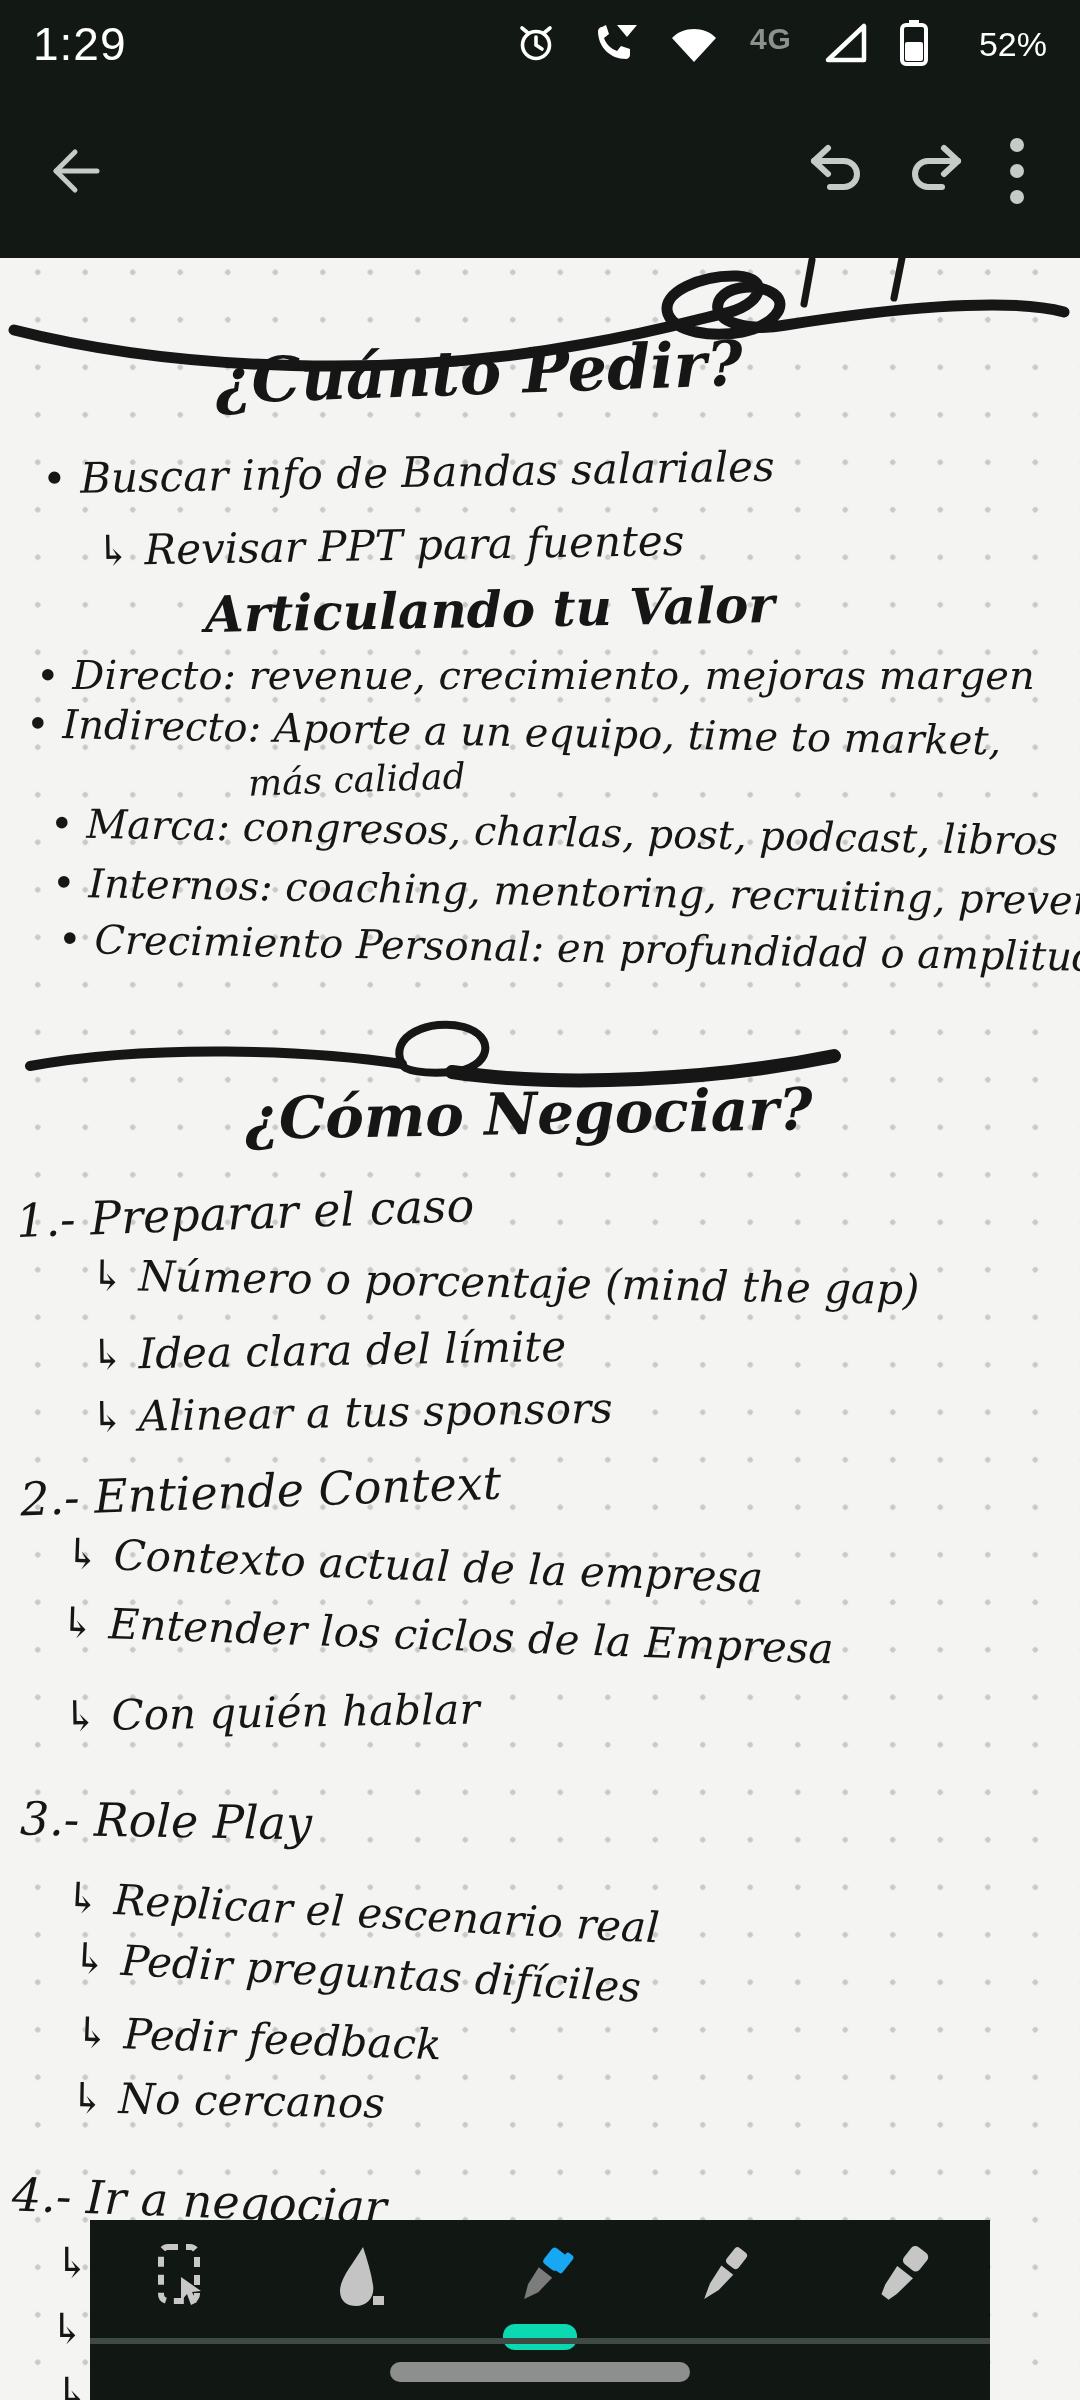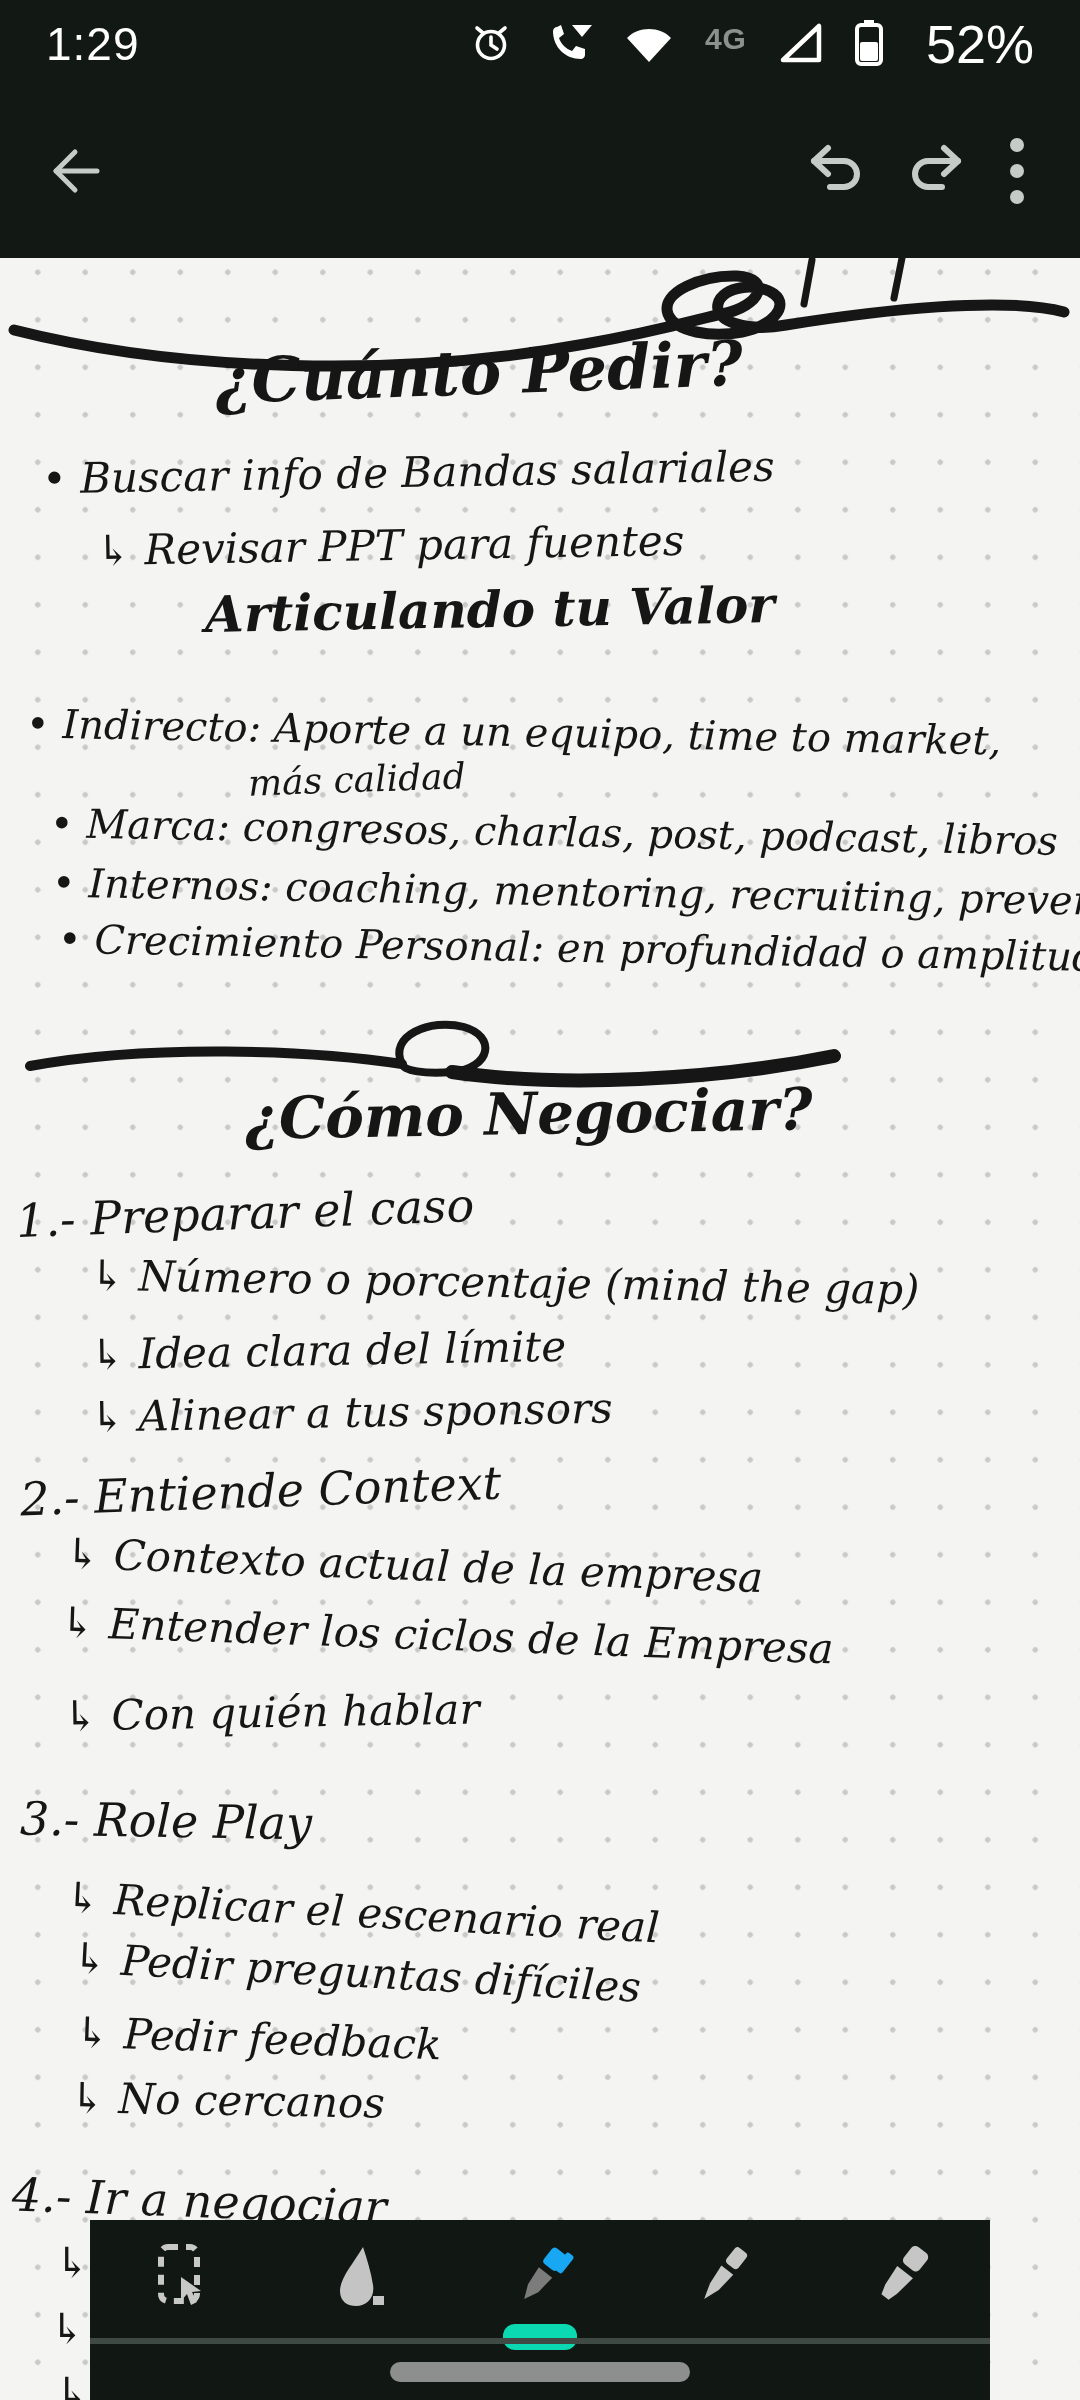--- a/index.html
+++ b/index.html
@@ -2,24 +2,24 @@
 <html><head>
 <meta charset="utf-8">
 <style>
   html,body{margin:0;padding:0;background:#000;}
   .screen{position:relative;width:1080px;height:2400px;overflow:hidden;
           font-family:"Liberation Sans",sans-serif;background:#f4f4f3;}
 
   
   .statusbar{position:absolute;left:0;top:0;width:1080px;height:88px;background:#121814;
              display:flex;align-items:center;justify-content:space-between;
-             padding:0 46px;box-sizing:border-box;z-index:30;}
+             padding:0 33px;box-sizing:border-box;z-index:30;}
   .statusbar .time{color:#fff;font-size:46px;letter-spacing:1px;}
   .statusbar .right{display:flex;align-items:center;gap:31px;color:#fff;}
-  .statusbar .pct{color:#fff;font-size:54px;margin-left:12px;text-align:right;}
+  .statusbar .pct{color:#fff;font-size:34px;margin-left:20px;text-align:right;}
   .net4g{color:#8b918d;font-size:30px;font-weight:bold;letter-spacing:1px;margin-top:-10px;}
 
   .actionbar{position:absolute;left:0;top:88px;width:1080px;height:170px;background:#121814;
              display:flex;align-items:center;z-index:30;box-sizing:border-box;padding:0 28px;}
   .actionbar .spacer{flex:1;}
   .iconbtn{width:96px;height:96px;display:flex;align-items:center;justify-content:center;}
 
   
   .canvas{position:absolute;left:0;top:258px;width:1080px;height:2142px;background:#f4f4f3;
           background-image:radial-gradient(circle,#c9c9c9 2.4px,rgba(201,201,201,0) 3px);
@@ -149,20 +149,21 @@
         <path d="M30 56 C150 34 310 40 402 54" stroke-width="10"></path>
         <path d="M402 54 C388 26 430 8 464 17 C496 26 492 58 452 62 C424 64 404 61 402 54" stroke-width="8"></path>
         <path d="M452 62 C560 78 716 70 834 46" stroke-width="14"></path>
       </g>
     </svg>
 
     <div class="hw head" style="left:215px;top:84px;font-size:62px;transform:rotate(-2deg);">¿Cuánto Pedir?</div>
     <div class="hw" style="left:42px;top:194px;font-size:42px;transform:rotate(-1deg);">• Buscar info de Bandas salariales</div>
     <div class="hw" style="left:96px;top:267px;font-size:42px;transform:rotate(-1deg);">↳ Revisar PPT para fuentes</div>
     <div class="hw head" style="left:205px;top:327px;font-size:50px;transform:rotate(-1deg);">Articulando tu Valor</div>
+    <div class="hw" style="left:36px;top:397px;font-size:40px;">• Directo: revenue, crecimiento, mejoras margen</div>
     <div class="hw" style="left:26px;top:454px;font-size:40px;transform:rotate(1deg);">• Indirecto: Aporte a un equipo, time to market,</div>
     <div class="hw" style="left:248px;top:504px;font-size:36px;transform:rotate(-2deg);">más calidad</div>
     <div class="hw" style="left:50px;top:554px;font-size:40px;transform:rotate(1deg);">• Marca: congresos, charlas, post, podcast, libros</div>
     <div class="hw" style="left:52px;top:614px;font-size:40px;transform:rotate(1deg);">• Internos: coaching, mentoring, recruiting, preventa</div>
     <div class="hw" style="left:58px;top:670px;font-size:40px;transform:rotate(1deg);">• Crecimiento Personal: en profundidad o amplitud,</div>
     <div class="hw head" style="left:245px;top:827px;font-size:58px;transform:rotate(-1deg);">¿Cómo Negociar?</div>
     <div class="hw" style="left:16px;top:932px;font-size:46px;transform:rotate(-2deg);">1.- Preparar el caso</div>
     <div class="hw" style="left:90px;top:1004px;font-size:42px;transform:rotate(1deg);">↳ Número o porcentaje (mind the gap)</div>
     <div class="hw" style="left:90px;top:1072px;font-size:42px;transform:rotate(-1deg);">↳ Idea clara del límite</div>
     <div class="hw" style="left:90px;top:1134px;font-size:42px;transform:rotate(-1deg);">↳ Alinear a tus sponsors</div>

